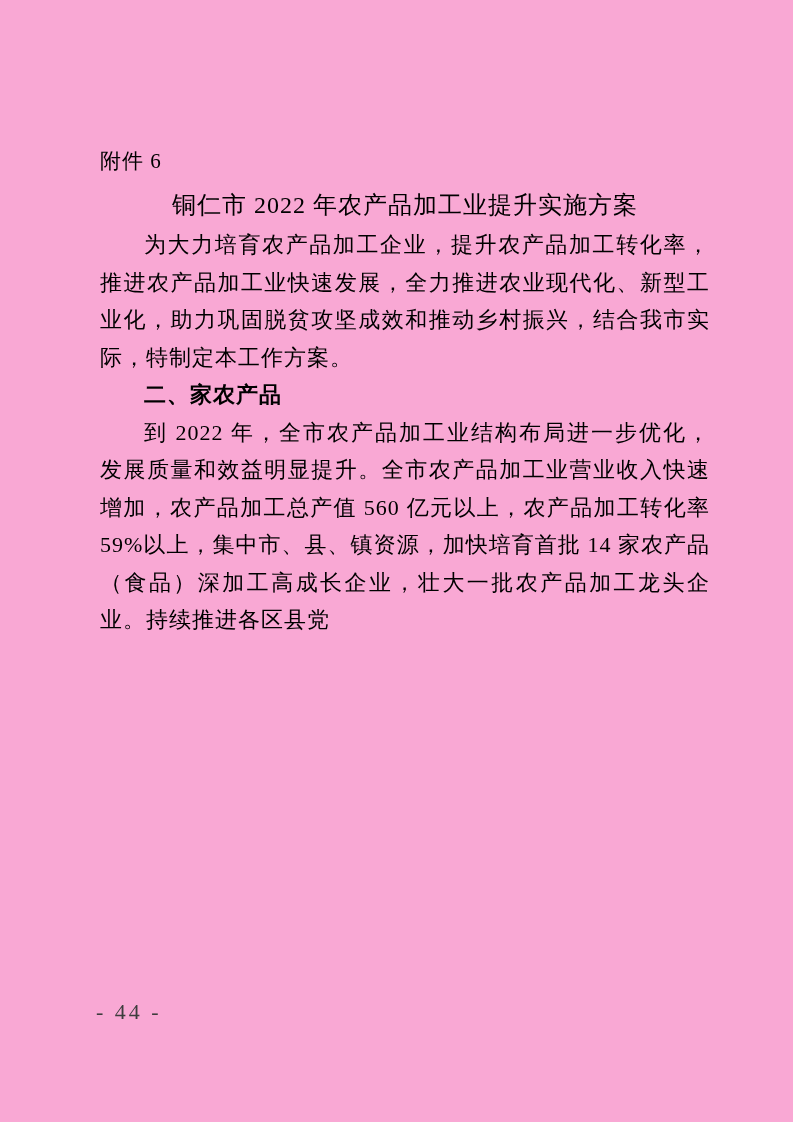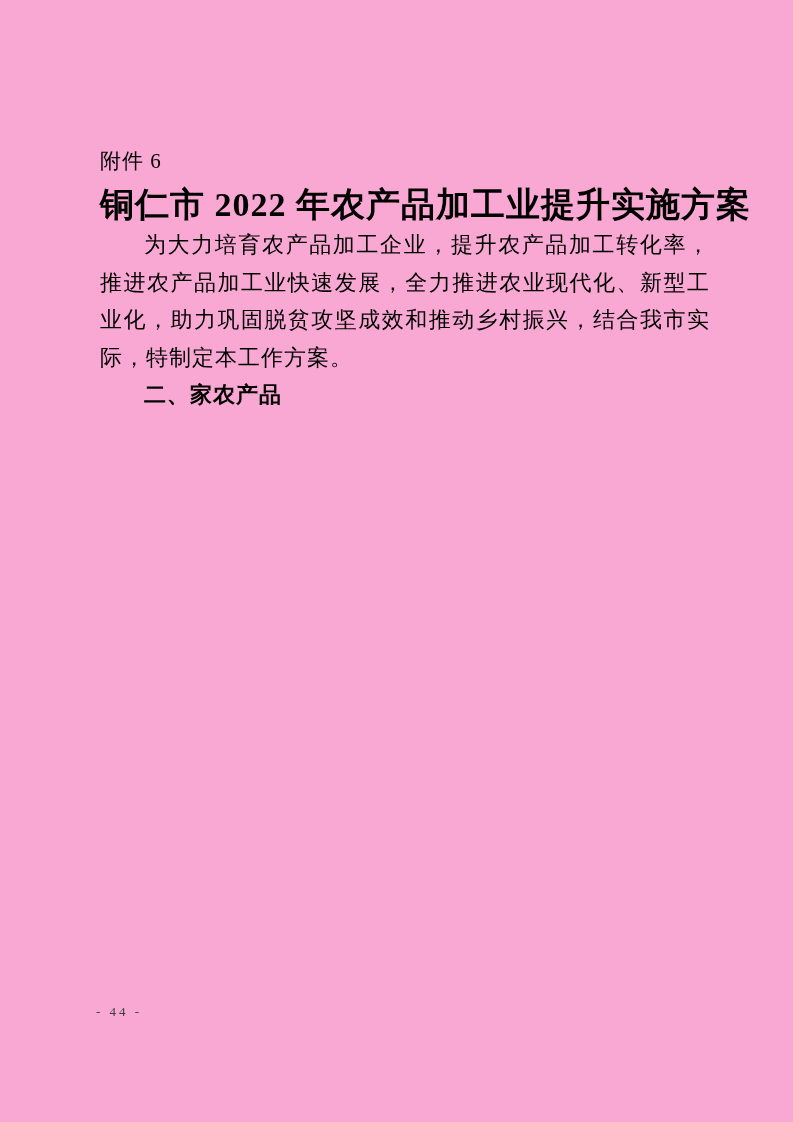--- a/index.html
+++ b/index.html
@@ -22,24 +22,24 @@
     top: 146px;
     width: 610px;
   }
   .attachment-label {
     font-size: 21px;
     line-height: 30px;
     letter-spacing: 1px;
   }
   .doc-title {
     margin: 8px 0 0 0;
-    text-align: left;
-    font-size: 34px;
+    text-align: center;
+    font-size: 24px;
     line-height: 42px;
-    font-weight: bold;
+    font-weight: normal;
     letter-spacing: 1px;
     white-space: nowrap;
   }
   .body-para {
     margin: 0;
     font-size: 22px;
     line-height: 37.5px;
     text-align: justify;
     text-align-last: left;
     text-indent: 2em;
@@ -53,31 +53,32 @@
     line-height: 37.5px;
     font-weight: bold;
     font-family: "Liberation Sans", "DejaVu Sans", sans-serif;
     text-indent: 2em;
     letter-spacing: 1px;
   }
   .footer-page-number {
     position: absolute;
     left: 96px;
     top: 1001px;
-    font-size: 13px;
+    font-size: 22px;
     line-height: 22px;
     letter-spacing: 3px;
     color: #3d3d3d;
     font-family: "Liberation Serif", "DejaVu Serif", serif;
   }
 </style>
 </head>
 <body>
 
 <div class="page">
   <div class="content">
     <div class="attachment-label">附件 6</div>
     <h1 class="doc-title">铜仁市 2022 年农产品加工业提升实施方案</h1>
     <p class="body-para first">为大力培育农产品加工企业，提升农产品加工转化率，推进农产品加工业快速发展，全力推进农业现代化、新型工业化，助力巩固脱贫攻坚成效和推动乡村振兴，结合我市实际，特制定本工作方案。</p>
     <h2 class="section-heading">二、家农产品</h2>
+    <p class="body-para">到 2022 年，全市农产品加工业结构布局进一步优化，发展质量和效益明显提升。全市农产品加工业营业收入快速增加，农产品加工总产值 560 亿元以上，农产品加工转化率 59%以上，集中市、县、镇资源，加快培育首批 14 家农产品（食品）深加工高成长企业，壮大一批农产品加工龙头企业。持续推进各区县党</p>
   </div>
   <div class="footer-page-number">- 44 -</div>
 </div>
 
 </body></html>

